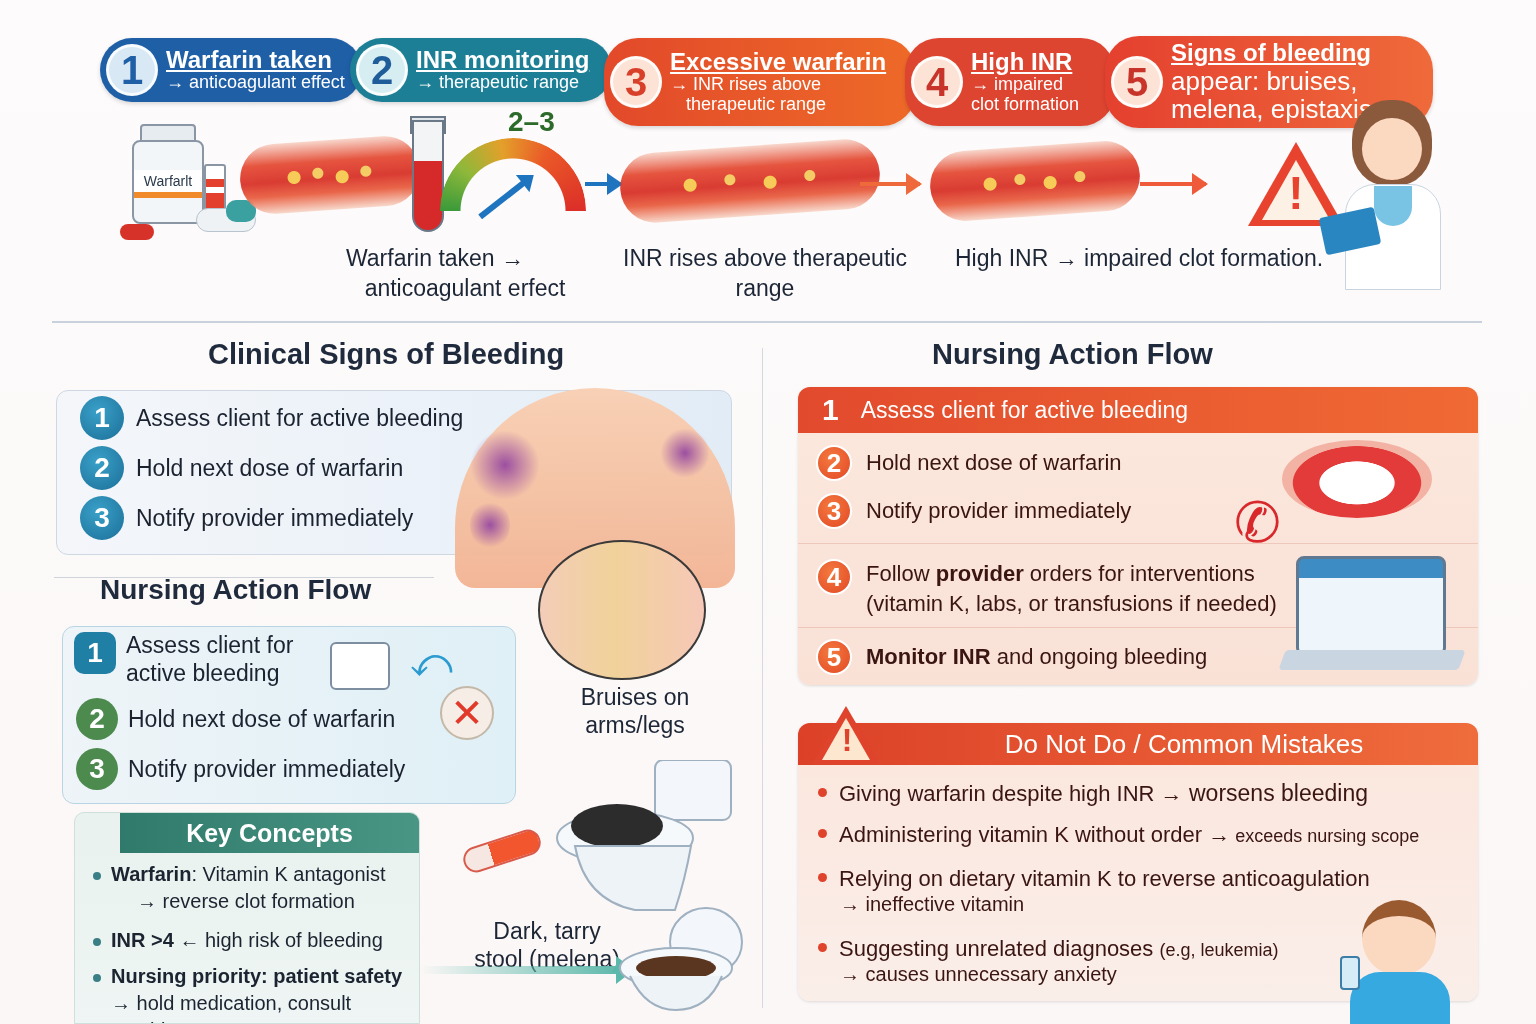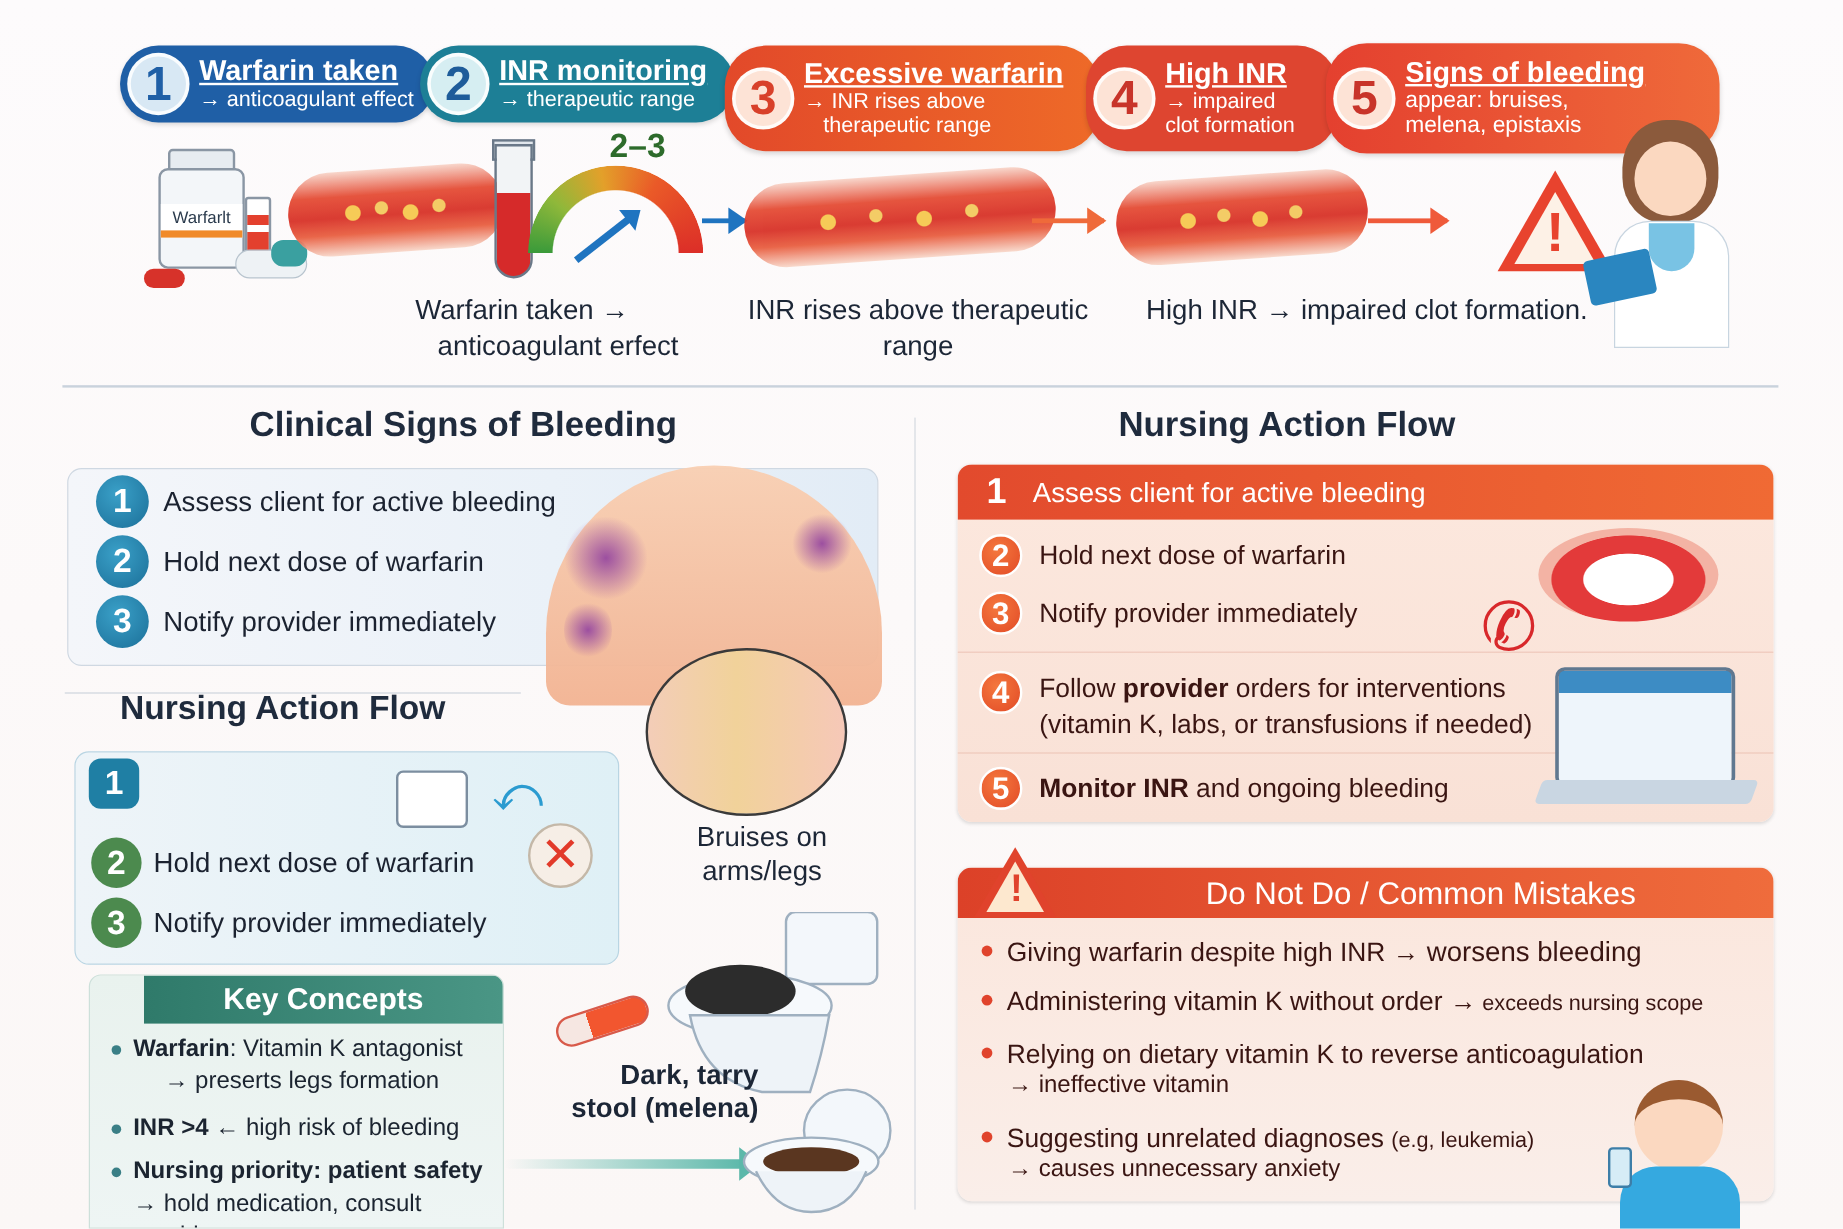--- a/index.html
+++ b/index.html
@@ -29,21 +29,21 @@
   .p1 .num { background: #d8e8f4; color: #1f5fa6; }
   .p2 { left: 350px; top: 38px; width: 262px; height: 64px; background: #1d7f96; }
   .p2 .num { background: #d6eef2; color: #1e5c9a; }
   .p3 { left: 604px; top: 38px; width: 312px; height: 88px; background: linear-gradient(90deg,#e2492a,#ee6a28); }
   .p3 .num { background: #fde3d6; color: #d8402a; }
   .p4 { left: 905px; top: 38px; width: 210px; height: 88px; background: #de4530; }
   .p4 .num { background: #fde3d6; color: #c8342a; }
   .p5 { left: 1105px; top: 36px; width: 328px; height: 92px; background: linear-gradient(90deg,#e4402f,#ef6a3a); }
   .p5 .num { background: #fde3d6; color: #c8342a; }
   .p5 .t1 { font-size: 24px; }
-  .p5 .t2 { font-size: 19px; }
+  .p5 .t2 { font-size: 26px; }
 
   
   .vessel {
     position: absolute; height: 70px; border-radius: 40px;
     background: linear-gradient(180deg,#f8d4c8 0%,#e4472f 30%,#d72c22 55%,#e85a3b 75%,#f8d7c9 100%);
     transform: rotate(-4deg); opacity: .92;
   }
   .vessel::after {
     content: ""; position: absolute; inset: 22px 30px; border-radius: 20px;
     background: radial-gradient(circle at 20% 50%, #f6c84a 6px, transparent 7px),
@@ -363,56 +363,60 @@
 
 <div class="circle-leg"></div>
 <div class="fig-label" style="left:560px;top:684px;width:150px;">
   <span>Bruises on</span><br>
   <span>arms/legs</span>
 </div>
 
 <div class="box-naf"></div>
 <div class="row" style="left:74px;top:632px;align-items:flex-start;">
   <div class="sq-badge sq-blue">1</div>
+  <span class="lbl" style="line-height:1.2;margin-left:10px;">
+    <span>Assess client for</span><br>
+    <span>active bleeding</span>
+  </span>
 </div>
 <div class="icon-clip"></div>
 <div class="icon-undo">⤺</div>
 <div class="icon-x">✕</div>
 <div class="row" style="left:76px;top:698px;">
   <div class="sq-badge sq-green">2</div>
   <span class="lbl" style="margin-left:10px;">Hold next dose of warfarin</span>
 </div>
 <div class="row" style="left:76px;top:748px;">
   <div class="sq-badge sq-green">3</div>
   <span class="lbl" style="margin-left:10px;">Notify provider immediately</span>
 </div>
 
 <div class="box-key">
   <div class="key-head">Key Concepts</div>
   <div class="key-item" style="top:48px;">
     <span class="dot"></span><b>Warfarin</b><span>: Vitamin K antagonist</span>
-    <span class="sub" style="padding-left:44px;">→ preserts legs formation</span>
+    <span class="sub" style="padding-left:44px;">→ reverse clot formation</span>
   </div>
   <div class="key-item" style="top:114px;">
     <span class="dot"></span><b>INR &gt;4</b> <span>← high risk of bleeding</span>
   </div>
   <div class="key-item" style="top:150px;">
     <span class="dot"></span><b>Nursing priority: patient safety</b>
     <span class="sub">→ hold medication, consult provider</span>
   </div>
 </div>
 
 <div class="capsule"></div>
 <svg class="toilet" viewBox="0 0 180 170">
   <rect x="100" y="0" width="76" height="60" rx="8" fill="#f3f7fb" stroke="#9fb0c0" stroke-width="2"></rect>
   <ellipse cx="70" cy="78" rx="68" ry="26" fill="#f6f9fc" stroke="#9fb0c0" stroke-width="2"></ellipse>
   <ellipse cx="62" cy="66" rx="46" ry="22" fill="#2c2c2c"></ellipse>
   <path d="M20 86 Q30 140 80 150 L120 150 Q130 120 136 86 Z" fill="#eef3f8" stroke="#9fb0c0" stroke-width="2"></path>
 </svg>
-<div class="fig-label" style="left:462px;top:882px;width:170px;text-align:right;font-weight:bold;">
+<div class="fig-label" style="left:462px;top:918px;width:170px;text-align:center;">
   <span>Dark, tarry</span><br>
   <span>stool (melena)</span>
 </div>
 <div class="teal-arrow"></div>
 <svg style="position:absolute;left:616px;top:906px;width:130px;height:110px;" viewBox="0 0 130 110">
   <ellipse cx="90" cy="36" rx="36" ry="34" fill="#f3f7fb" stroke="#9fb0c0" stroke-width="2"></ellipse>
   <ellipse cx="60" cy="62" rx="56" ry="20" fill="#f6f9fc" stroke="#9fb0c0" stroke-width="2"></ellipse>
   <ellipse cx="60" cy="62" rx="40" ry="12" fill="#5a3620"></ellipse>
   <path d="M14 70 Q30 104 60 104 Q92 104 106 70" fill="#eef3f8" stroke="#9fb0c0" stroke-width="2"></path>
 </svg>

